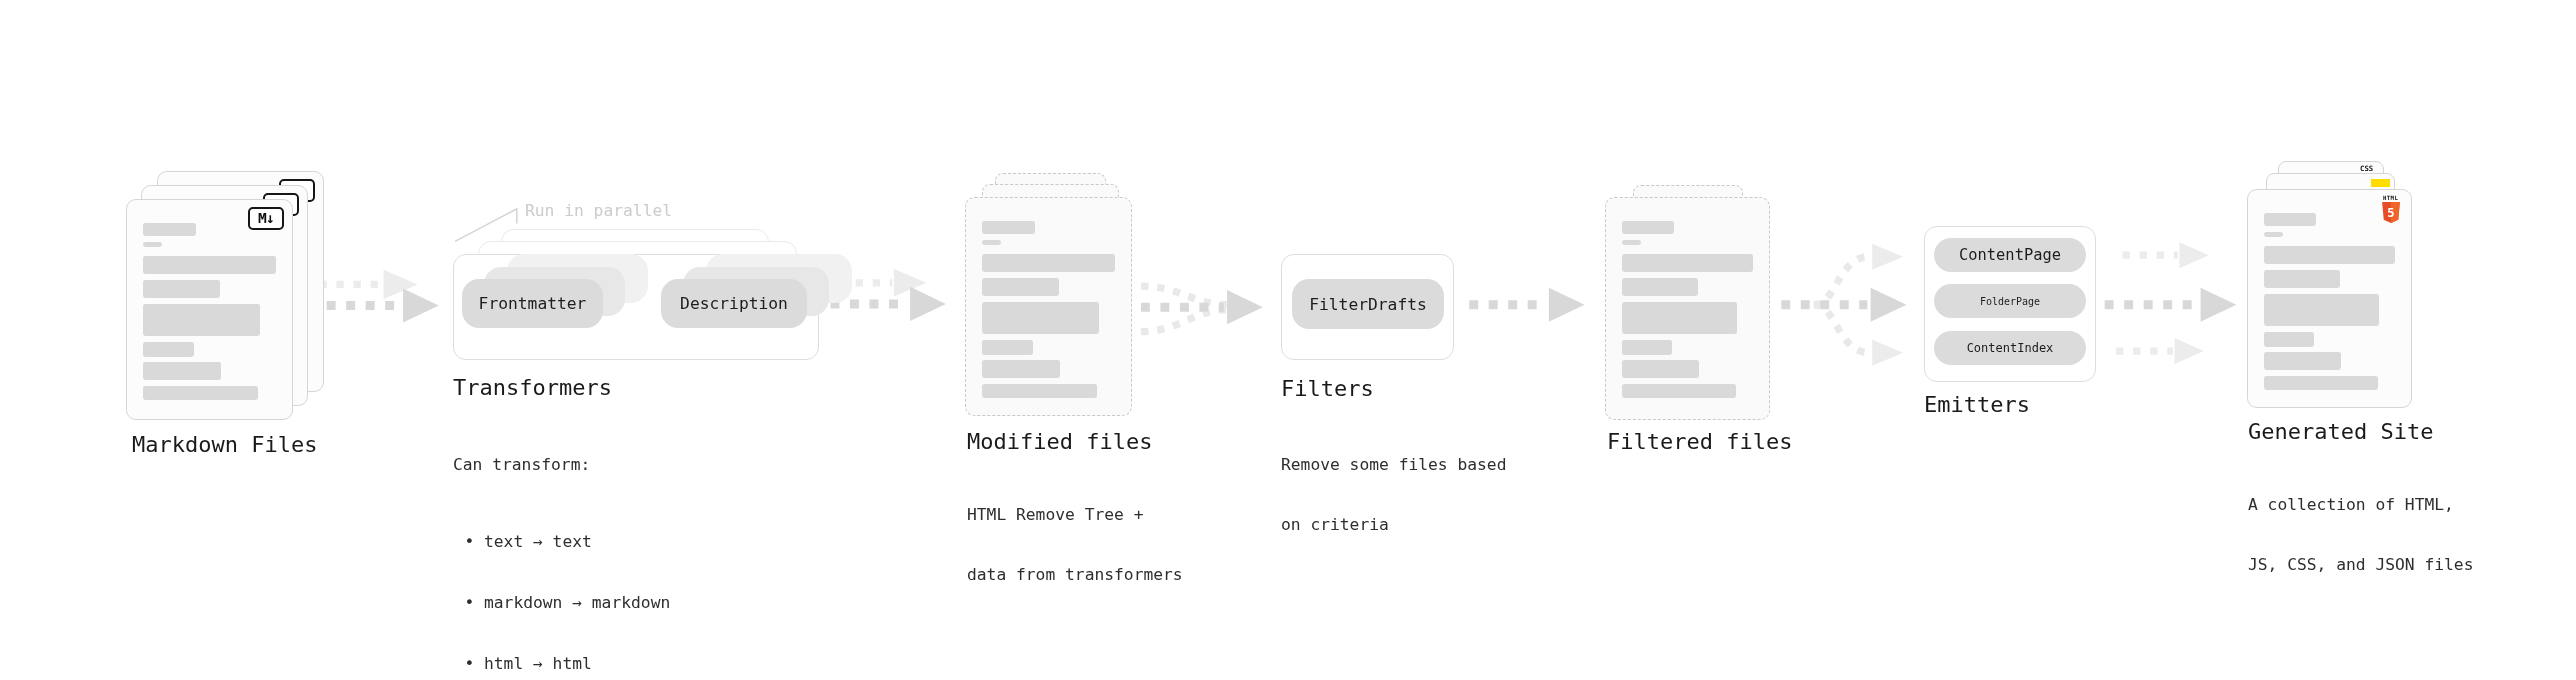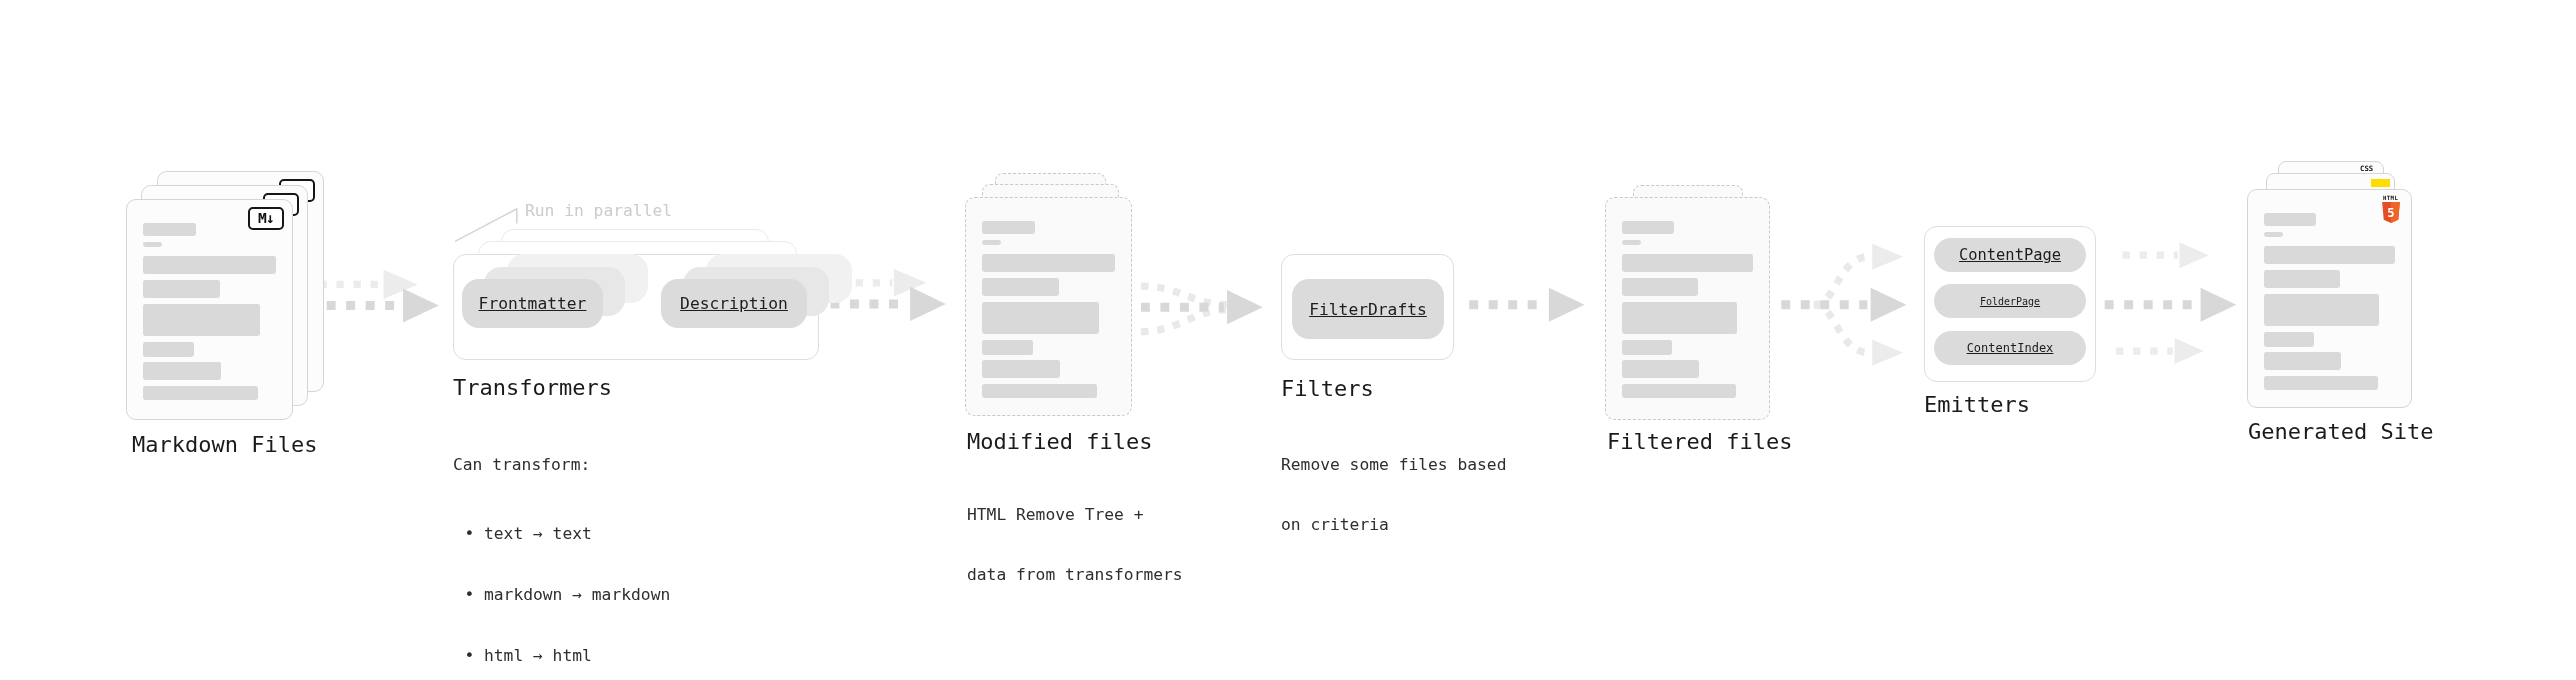--- a/index.html
+++ b/index.html
@@ -27,28 +27,28 @@
        box-sizing:border-box;border:2.4px solid #161616;border-radius:4.9px;
        background:#fff;color:#111;font-weight:bold;font-size:14.6px;
        line-height:17px;text-align:center;letter-spacing:-0.8px;}
 
   
   .panel{position:absolute;box-sizing:border-box;background:#fff;
        border:1.6px solid #dedede;border-radius:13px;}
   .panel.ghost{border-color:#eaeaea;}
   .chip{position:absolute;box-sizing:border-box;background:#dbdbdb;
        border-radius:17px;color:#1d1d1d;font-size:16.3px;
-       display:flex;align-items:center;justify-content:center;text-decoration:underline;}
+       display:flex;align-items:center;justify-content:center;}
   .chip.g1{background:#e7e7e7;}
   .chip.g2{background:#f1f1f1;}
 
   
   .stage-title{position:absolute;font-size:22px;color:#1a1a1a;white-space:pre;}
   .desc{position:absolute;font-size:16.3px;line-height:20.3px;color:#2e2e2e;white-space:pre;}
-  .desc .desc-heading{margin-bottom:9px;}
+  .desc .desc-heading{margin-bottom:17px;}
   .desc .bullet{padding-left:11.4px;}
   .note{position:absolute;font-size:16.3px;color:#cbcbcb;white-space:pre;}
 
   
   .css-badge{position:absolute;top:3.3px;right:9.8px;font-size:7.3px;font-weight:bold;
        color:#111;line-height:7.3px;border-bottom:2.4px solid #2f6fe4;padding-bottom:0.8px;text-align:right;}
   .js-badge{position:absolute;top:4.9px;right:4.1px;width:18.7px;height:8.1px;background:#ffdd00;}
   .html5{position:absolute;top:4.9px;right:11.4px;width:18px;text-align:center;}
   .html5 .word{font-size:5.7px;font-weight:bold;letter-spacing:0.4px;color:#111;line-height:7.3px;}
 </style>
@@ -172,21 +172,21 @@
         <i class="b b8"></i>
     </div>
   </div>
   <div class="stage-title" style="left:967px;top:429px">Modified files</div>
   <div class="desc" style="left:967px;top:464px">
     <div>HTML Remove Tree +</div>
     <div>data from transformers</div>
   </div>
 
   <div class="panel" style="left:1281px;top:254px;width:173px;height:106px"></div>
-  <div class="chip" style="left:1292px;top:279px;width:152px;height:60px">FilterDrafts</div>
+  <div class="chip" style="left:1292px;top:279px;width:152px;height:50px">FilterDrafts</div>
   <div class="stage-title" style="left:1281px;top:376px">Filters</div>
   <div class="desc" style="left:1281px;top:414px">
     <div>Remove some files based</div>
     <div>on criteria</div>
   </div>
 
   <div class="doc dashed" style="left:1633px;top:185px;width:110px;height:41px;border-radius:8.1px"></div>
   <div class="doc dashed" style="left:1605px;top:197px;width:165px;height:223px">
     <div class="bars">
       <i class="b b1"></i>
@@ -227,15 +227,19 @@
         <i class="b b2"></i>
         <i class="b b3"></i>
         <i class="b b4"></i>
       <i class="b b5"></i>
         <i class="b b6"></i>
         <i class="b b7"></i>
         <i class="b b8"></i>
     </div>
   </div>
   <div class="stage-title" style="left:2248px;top:419px">Generated Site</div>
+  <div class="desc" style="left:2248px;top:454px">
+    <div>A collection of HTML,</div>
+    <div>JS, CSS, and JSON files</div>
+  </div>
 
 </div>
 
 
 </body></html>

